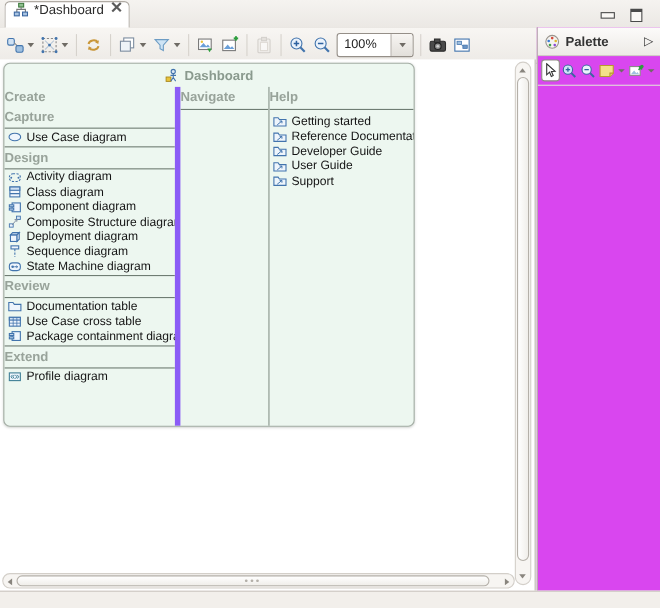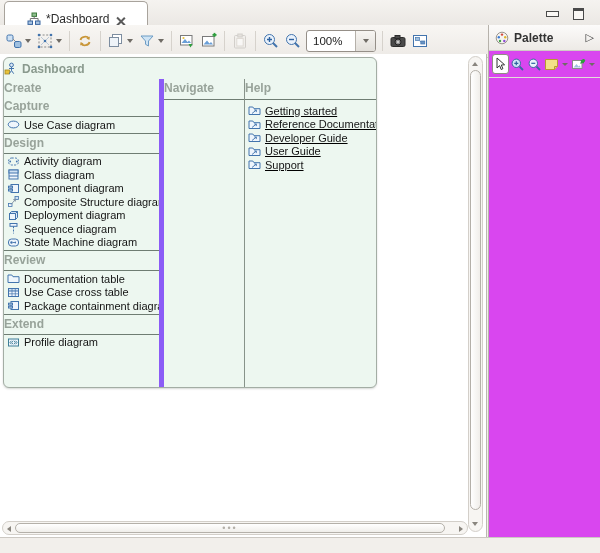--- a/index.html
+++ b/index.html
@@ -4,21 +4,21 @@
 <style>
   html,body{margin:0;padding:0;}
   body{width:600px;height:553px;font-family:"Liberation Sans",sans-serif;background:#f1eeea;overflow:hidden;}
   #app{position:relative;width:600px;height:553px;background:#f1eeea;}
 
   
   .tabbar{position:absolute;top:0;left:0;width:600px;height:25px;
     background:linear-gradient(#f5f3f0,#ebe8e4);border-bottom:1px solid #c9c5bf;}
   .tab{position:absolute;left:4px;top:1px;height:24px;background:#ffffff;
     border:1px solid #a8a39c;border-bottom:none;border-radius:5px 5px 0 0;
-    display:flex;align-items:flex-end;gap:5px;padding:0 22px;font-size:12px;color:#2b2b2b;}
+    display:flex;align-items:flex-start;gap:5px;padding:0 7px;font-size:12px;color:#2b2b2b;}
   .tab .title{font-weight:normal;}
   .closeico{width:9px;height:9px;position:relative;margin-left:2px;}
   .closeico:before,.closeico:after{content:"";position:absolute;left:4px;top:-1px;width:1.6px;height:11px;background:#5a5a5a;}
   .closeico:before{transform:rotate(45deg);}  .closeico:after{transform:rotate(-45deg);}
   .winbtns{position:absolute;right:16px;top:8px;display:flex;gap:14px;align-items:center;}
   .minico{width:11px;height:4px;border:1.5px solid #4a4a4a;background:#faf8f5;}
   .maxico{width:9px;height:8px;border:1.5px solid #4a4a4a;border-top-width:3px;background:#faf8f5;}
 
   
   .toolbar{position:absolute;top:25px;left:0;width:488px;height:29px;box-sizing:border-box;
@@ -61,33 +61,33 @@
   .ptool{width:20px;height:20px;display:flex;align-items:center;justify-content:center;border-radius:3px;}
   .ptool.sel{background:#ffffff;border:1px solid #908c85;box-sizing:border-box;}
   .pchv{width:0;height:0;border-left:3px solid transparent;border-right:3px solid transparent;border-top:3.5px solid #6f6b65;margin:0 2px;}
 
   
   .bottomstrip{position:absolute;left:0;top:537px;width:600px;height:16px;background:#f2efeb;border-top:1px solid #ccc8c2;box-sizing:border-box;}
 
   
   .dash{position:absolute;left:3px;top:57px;width:374px;height:331px;background:#edf7f0;
     border:1px solid #a3ada4;border-radius:6px;box-sizing:border-box;box-shadow:0 1px 2px rgba(90,100,92,.25);}
-  .dash-title{height:21px;display:flex;align-items:center;justify-content:flex-start;gap:5px;
+  .dash-title{height:21px;display:flex;align-items:center;justify-content:center;gap:5px;
     font-size:12px;font-weight:bold;color:#8a9a8e;}
   .dash-cols{display:flex;height:calc(100% - 21px);}
   .dcol{box-sizing:border-box;overflow:hidden;}
   .col-create{width:155px;}
   .col-nav{width:85px;border-left:5px solid #8b5cf6;}
   .col-help{flex:1;border-left:1px solid #87938a;}
   .sect{font-size:12px;font-weight:bold;color:#98a39a;text-align:left;height:17px;line-height:17px;}
   .mainhdr{height:19px;line-height:19px;}
   hr.sep{border:0;border-top:1px solid #6f7d73;margin:1px 0;}
   .itm{display:flex;align-items:center;gap:4px;height:13.5px;padding-left:3px;font-size:11px;color:#141414;white-space:nowrap;}
   .itm svg{flex:none;}
-  .helplist{padding-top:3px;text-decoration:underline;}
+  .helplist{padding-top:3px;}
 </style>
 </head>
 <body>
 
 <div id="app">
 
   <div class="tabbar">
     <div class="tab">
       <svg width="14" height="14" viewBox="0 0 14 14">
         <rect x="5" y="1" width="4.5" height="3.4" fill="#8fbf8f" stroke="#3d7a3d" stroke-width="1"></rect>

